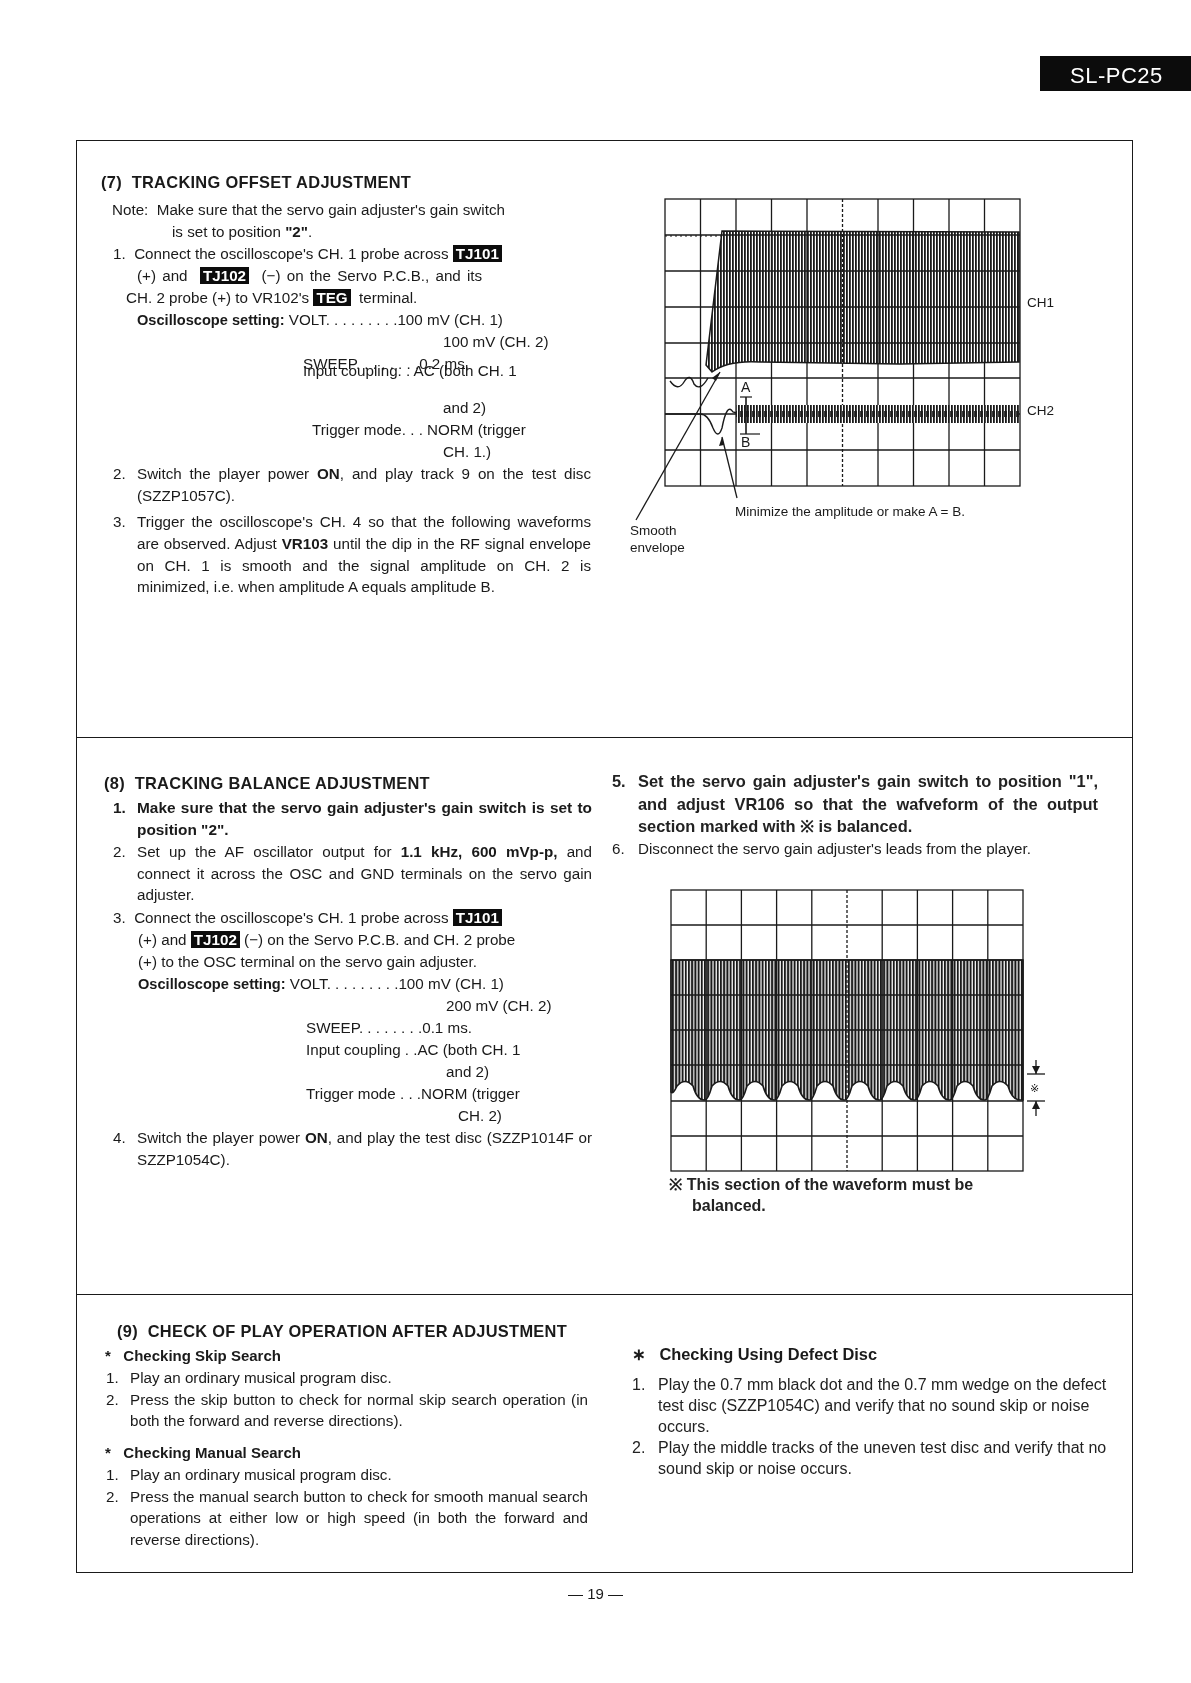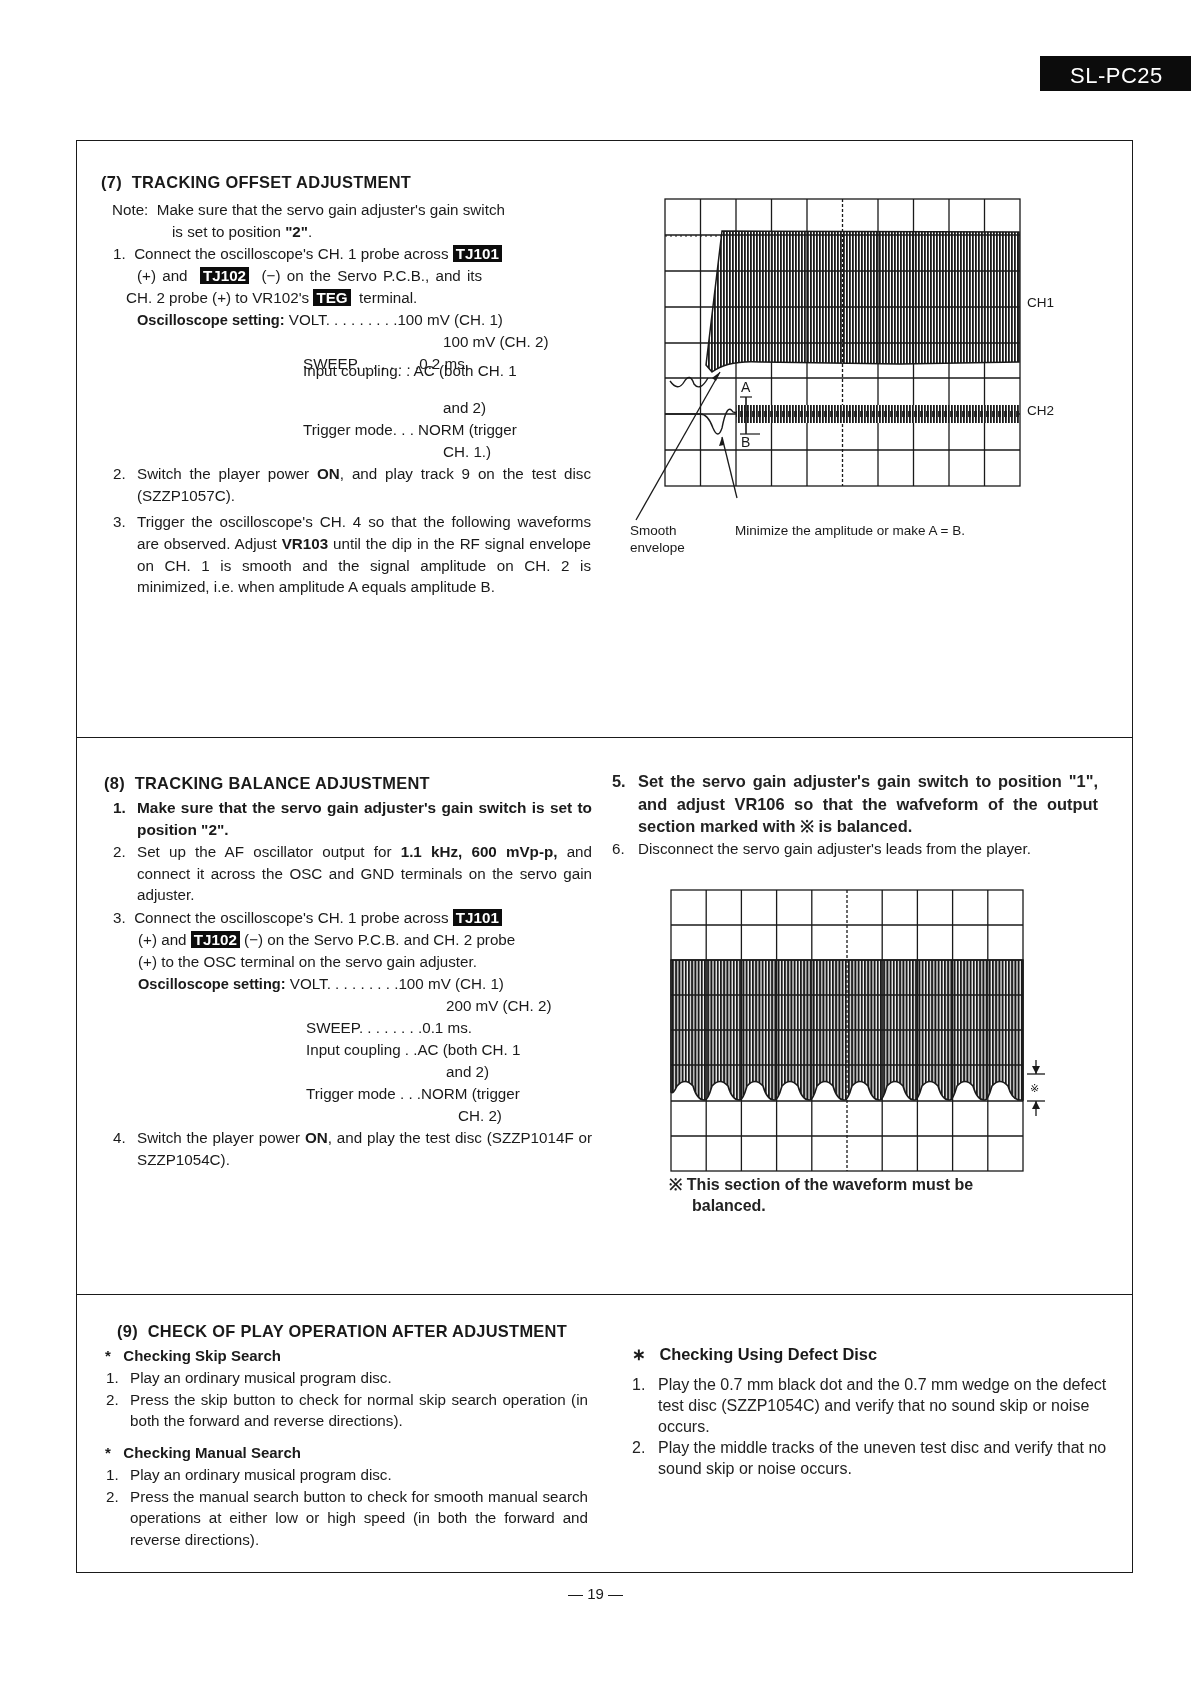--- a/index.html
+++ b/index.html
@@ -59,21 +59,21 @@
   <div class="txt" style="left:126px; top:287px;">
     <span>CH. 2  probe (+) to VR102's</span>&nbsp;<span class="box">TEG</span>&nbsp;&nbsp;<span>terminal.</span>
   </div>
   <div class="txt" style="left:137px; top:309px;">
     <span class="b" style="font-size:14.6px">Oscilloscope setting:</span> <span>VOLT. . . . . . . . .100 mV (CH. 1)</span>
   </div>
   <div class="txt" style="left:443px; top:331px;">100 mV (CH. 2)</div>
   <div class="txt" style="left:303px; top:353px;">SWEEP. . . . . . . .0.2 ms.</div>
   <div class="txt" style="left:303px; top:360px;">Input coupling. . AC (both CH. 1</div>
   <div class="txt" style="left:443px; top:397px;">and 2)</div>
-  <div class="txt" style="left:303px; top:419px;">Trigger mode. . . NORM (trigger</div>
+  <div class="txt" style="left:312px; top:419px;">Trigger mode. . . NORM (trigger</div>
   <div class="txt" style="left:443px; top:441px;">CH. 1.)</div>
 
   <div class="txt just" style="left:113px; top:463px; width:478px;">
     <div class="item" style="padding-left:24px;"><span class="num">2.</span><span>Switch the player power </span><span class="b">ON</span><span>, and play track 9 on the test disc (SZZP1057C).</span></div>
   </div>
   <div class="txt just" style="left:113px; top:511px; width:478px; line-height:21.8px;">
     <div class="item"><span class="num">3.</span><span>Trigger the oscilloscope's CH. 4 so that the following waveforms are observed.  Adjust </span><span class="b">VR103</span><span> until the dip in the RF signal envelope on CH. 1 is smooth and the signal amplitude on CH. 2 is minimized, i.e. when amplitude A equals amplitude B.</span></div>
   </div>
 
   <svg style="left:0; top:0;" width="1191" height="700">
@@ -119,21 +119,21 @@
 
     <line x1="636" y1="520" x2="720" y2="372" stroke="#1a1a1a" stroke-width="1.3"></line>
     <polygon points="720,372 712,378 716,381" fill="#1a1a1a"></polygon>
     <line x1="737" y1="498" x2="722" y2="437" stroke="#1a1a1a" stroke-width="1.3"></line>
     <polygon points="722,437 719,446 724,445" fill="#1a1a1a"></polygon>
   </svg>
   <div class="cap" style="left:1027px; top:294px;">CH1</div>
   <div class="cap" style="left:1027px; top:402px;">CH2</div>
   <div class="cap" style="left:741px; top:379px; font-size:14px;">A</div>
   <div class="cap" style="left:741px; top:434px; font-size:14px;">B</div>
-  <div class="cap" style="left:735px; top:503px;margin-top:19px;">Minimize the amplitude or make A = B.</div>
+  <div class="cap" style="left:735px; top:503px;">Minimize the amplitude or make A = B.</div>
   <div class="cap" style="left:630px; top:522px;">Smooth</div>
   <div class="cap" style="left:630px; top:539px;">envelope</div>
 </div>
 
 <div>
   <div class="txt title" style="left:104px; top:773px;">
     <span>(8)</span>&nbsp;&nbsp;<span>TRACKING BALANCE ADJUSTMENT</span>
   </div>
 
   <div class="txt just sansb b" style="left:113px; top:797px; width:479px; font-size:15.4px;">

